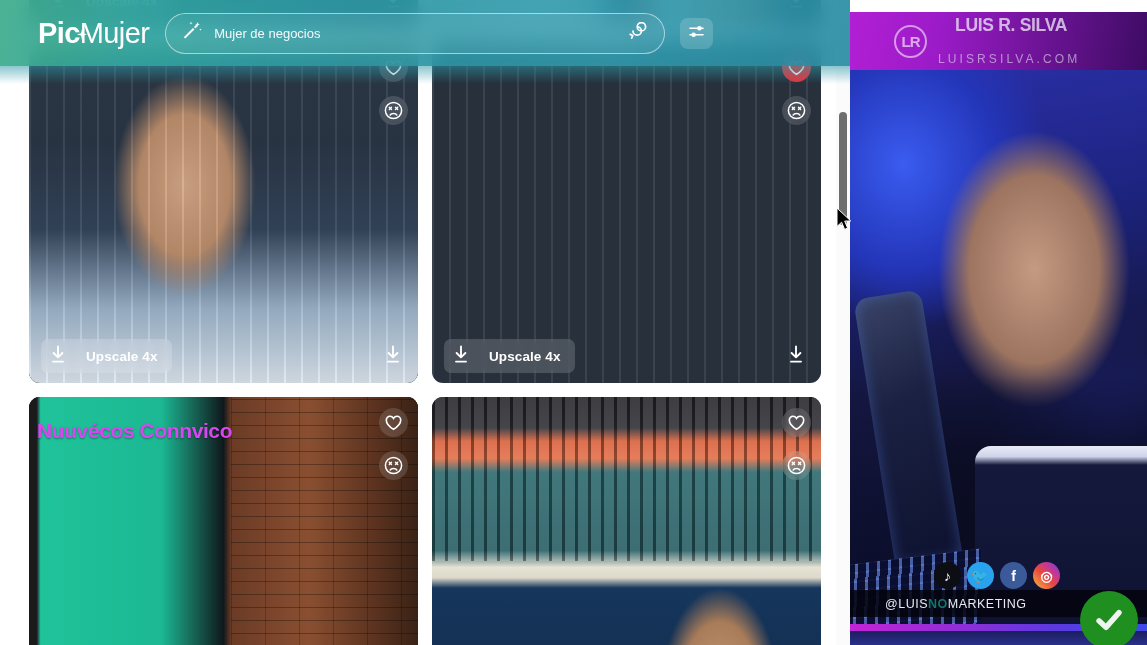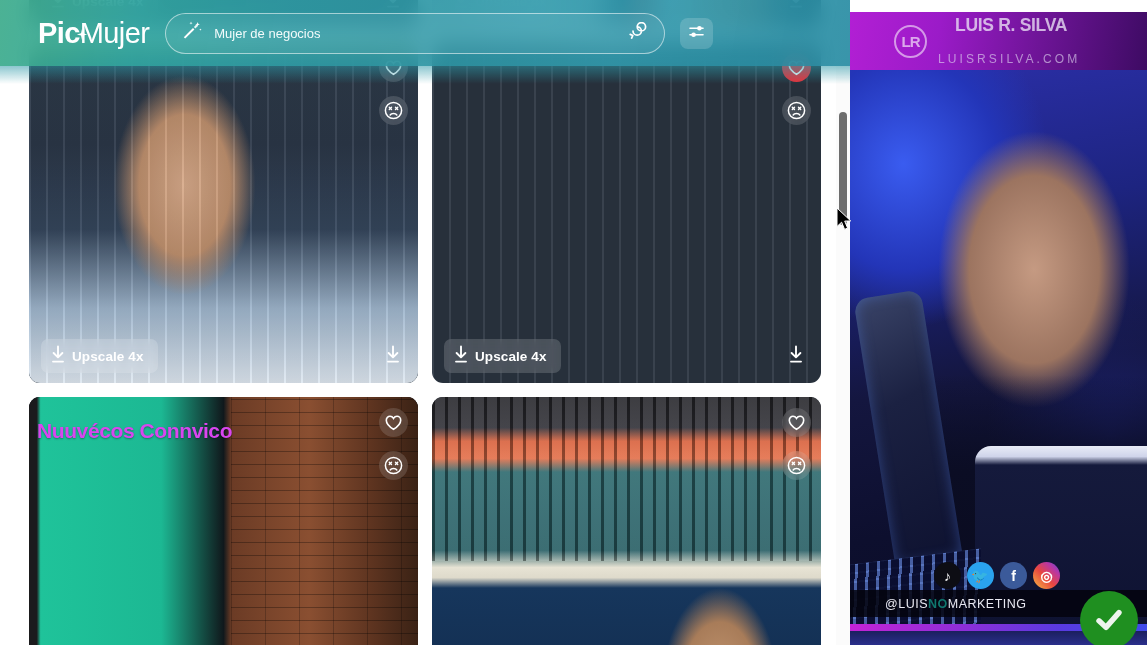--- a/index.html
+++ b/index.html
@@ -108,21 +108,21 @@
   }
   .act-btn.fav-on { background: #e8313a; }
   .act-btn svg { display: block; }
 
   .card-bottombar {
     position: absolute; left: 0; right: 0; bottom: 10px;
     display: flex; align-items: center; justify-content: space-between;
     padding: 0 14px 0 12px;
   }
   .upscale-btn {
-    display: flex; align-items: center; gap: 5px;
+    display: flex; align-items: center; gap: 19px;
     padding: 6px 14px 6px 8px;
     border-radius: 7px;
     background: rgba(255,255,255,0.16);
     backdrop-filter: blur(4px);
     color: #ffffff;
     font-size: 13.5px; font-weight: bold;
     letter-spacing: .1px;
     white-space: nowrap;
     cursor: pointer;
   }

